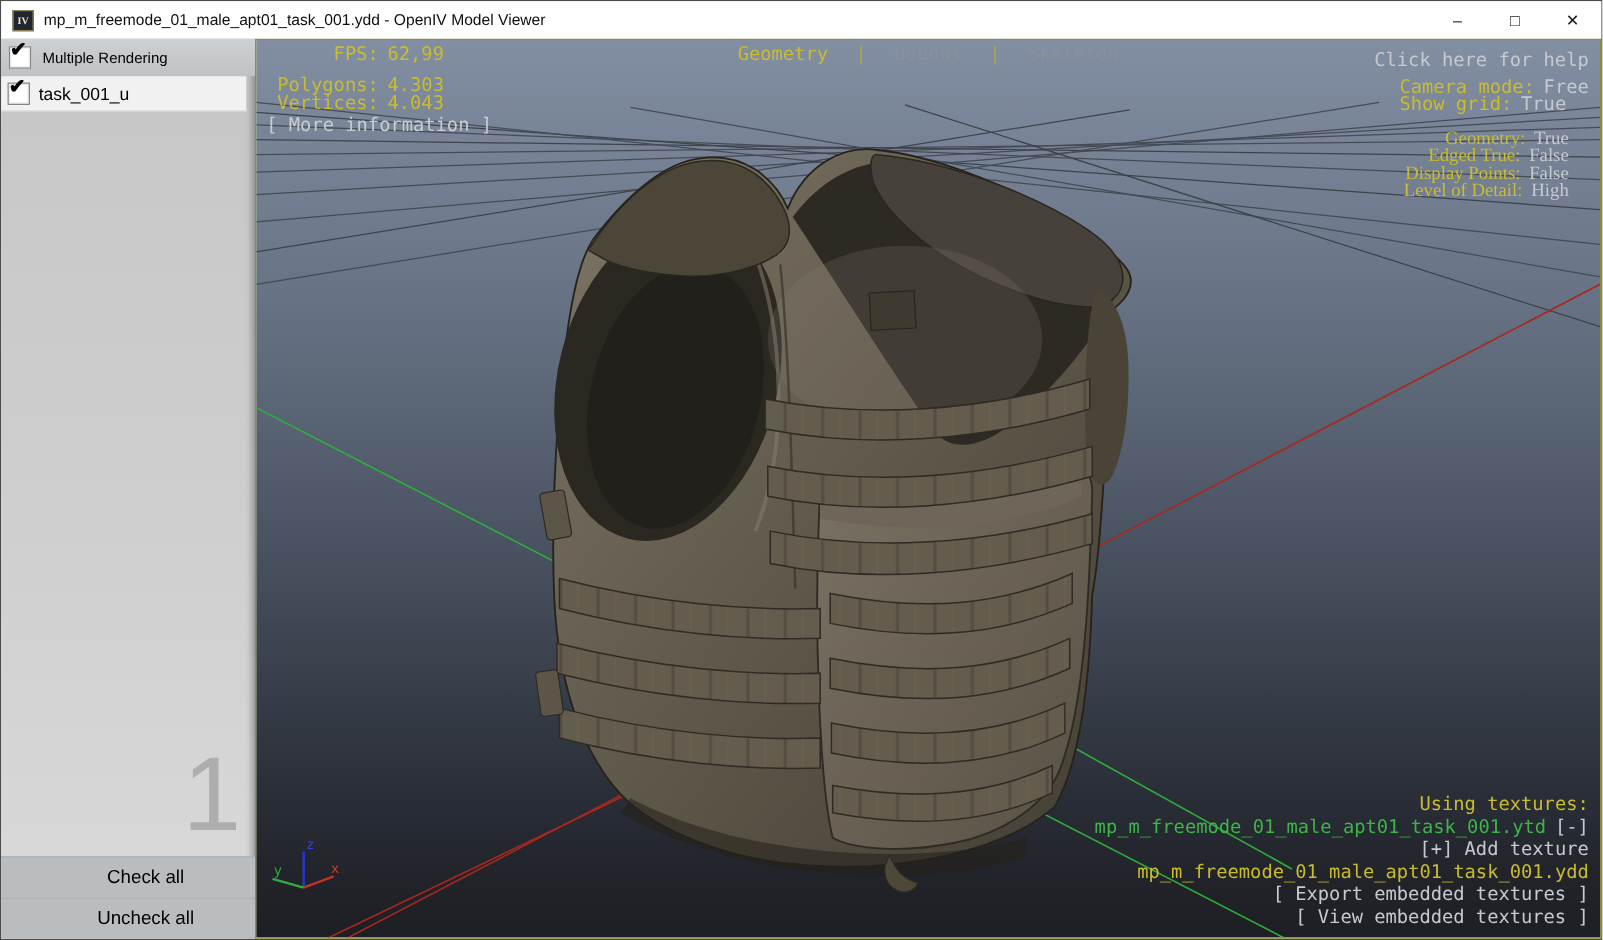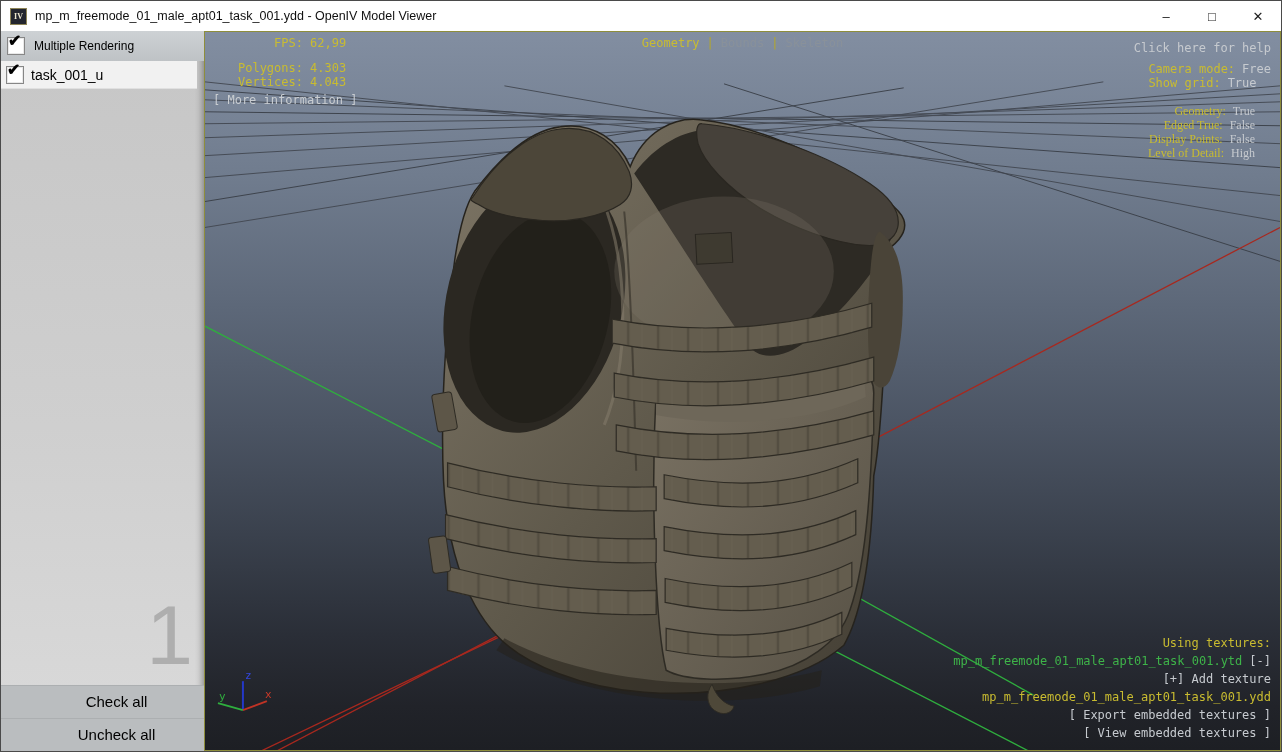--- a/index.html
+++ b/index.html
@@ -28,31 +28,31 @@
   .cb .mark{position:absolute;left:0px;top:-5px;font-size:16px;line-height:1;color:#000;font-weight:700;}
   .sb-list{flex:1;position:relative;}
   .watermark{position:absolute;right:11px;bottom:16px;font-size:84px;line-height:.8;color:#aeaeae;}
   .sb-btn{height:32px;flex:none;line-height:32px;text-align:center;font-size:15px;color:#000;background:#babdbf;border-top:1px solid #acafb1;cursor:default;padding-left:28px;}
 
   
   .viewport{flex:1;min-width:0;position:relative;overflow:hidden;border:1px solid #8e8e3c;box-sizing:border-box;
     background:linear-gradient(180deg,#828ea1 0%,#707c8e 20%,#5d6879 38%,#4b5463 55%,#3a414d 70%,#2a2e37 84%,#212329 94%,#1d1f24 100%);}
   .scene{position:absolute;left:0;top:0;width:100%;height:100%;display:block;}
 
-  .ovl{position:absolute;font-family:"DejaVu Sans Mono",monospace;font-size:12px;line-height:14px;white-space:nowrap;}
+  .ovl{position:absolute;font-family:"DejaVu Sans Mono",monospace;font-size:15px;line-height:14px;white-space:nowrap;}
   .y{color:#c9bc30;}
   .gv{color:#c6cacf;}
   .grn{color:#3eb449;}
   .stats{left:8px;top:4px;}
   .stat-lbl{display:inline-block;width:90px;text-align:right;}
   .stat-val{margin-left:7px;}
   .statgap{height:11px;}
   .more-info{margin-top:4px;color:#c9cdd1;}
   .tabs{top:4px;left:0;right:0;text-align:center;}
-  .tab{margin:0 7px;text-align:right;}
+  .tab{margin:0 22px;text-align:right;}
   .tab.inactive{color:#89919a;}
   .sep{color:#b3a72c;}
   .help{top:9px;right:9px;}
   .cam{top:30px;right:9px;text-align:left;}
   .geo{top:72px;right:25px;text-align:right;font-family:Liberation Serif, serif;}
   .vrow .vv{margin-left:7px;color:#c6cacf;}
   .texpanel{right:9px;bottom:8px;text-align:right;line-height:18px;}
   .texpanel .btn{color:#c6cacf;}
   .texpanel .rm{margin-left:7px;color:#c6cacf;}
 </style>

